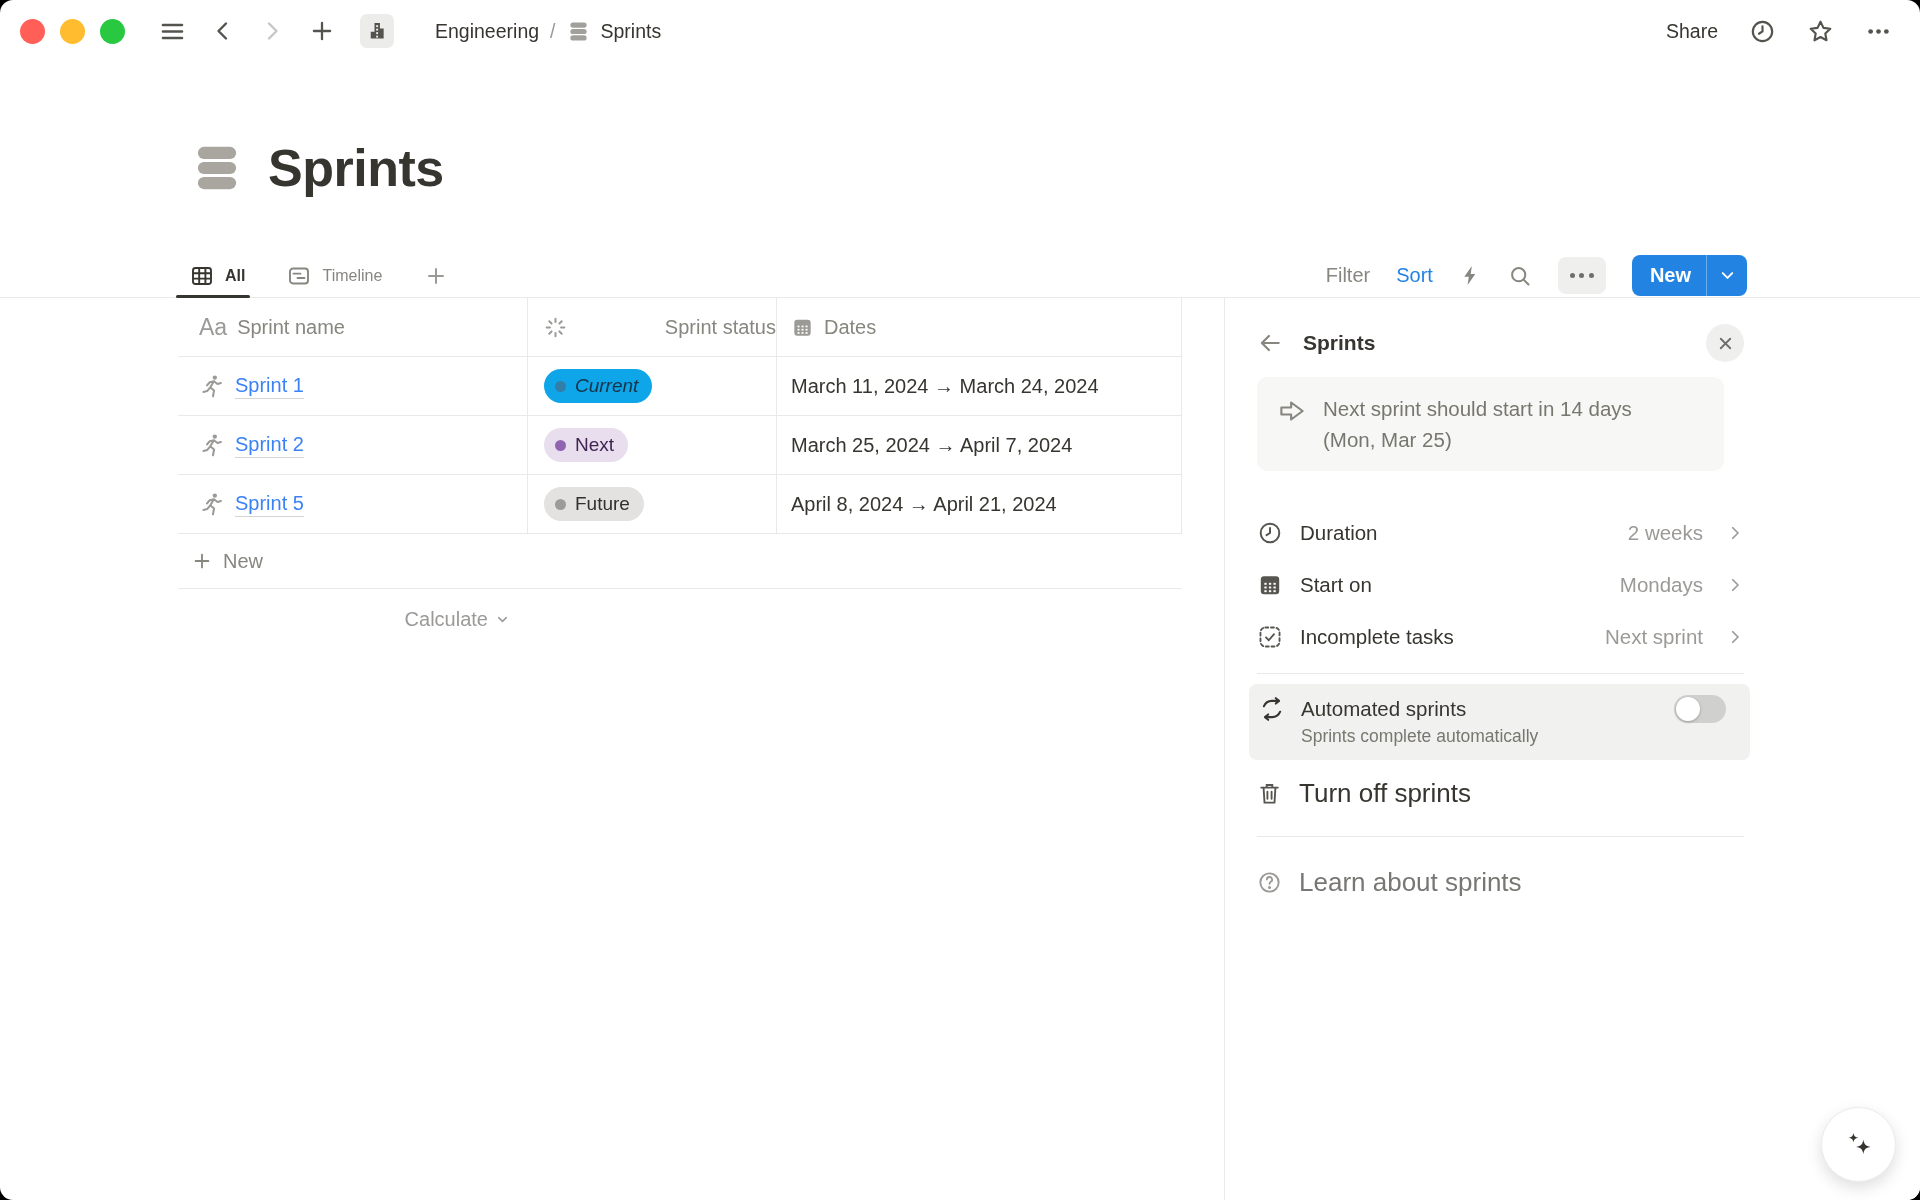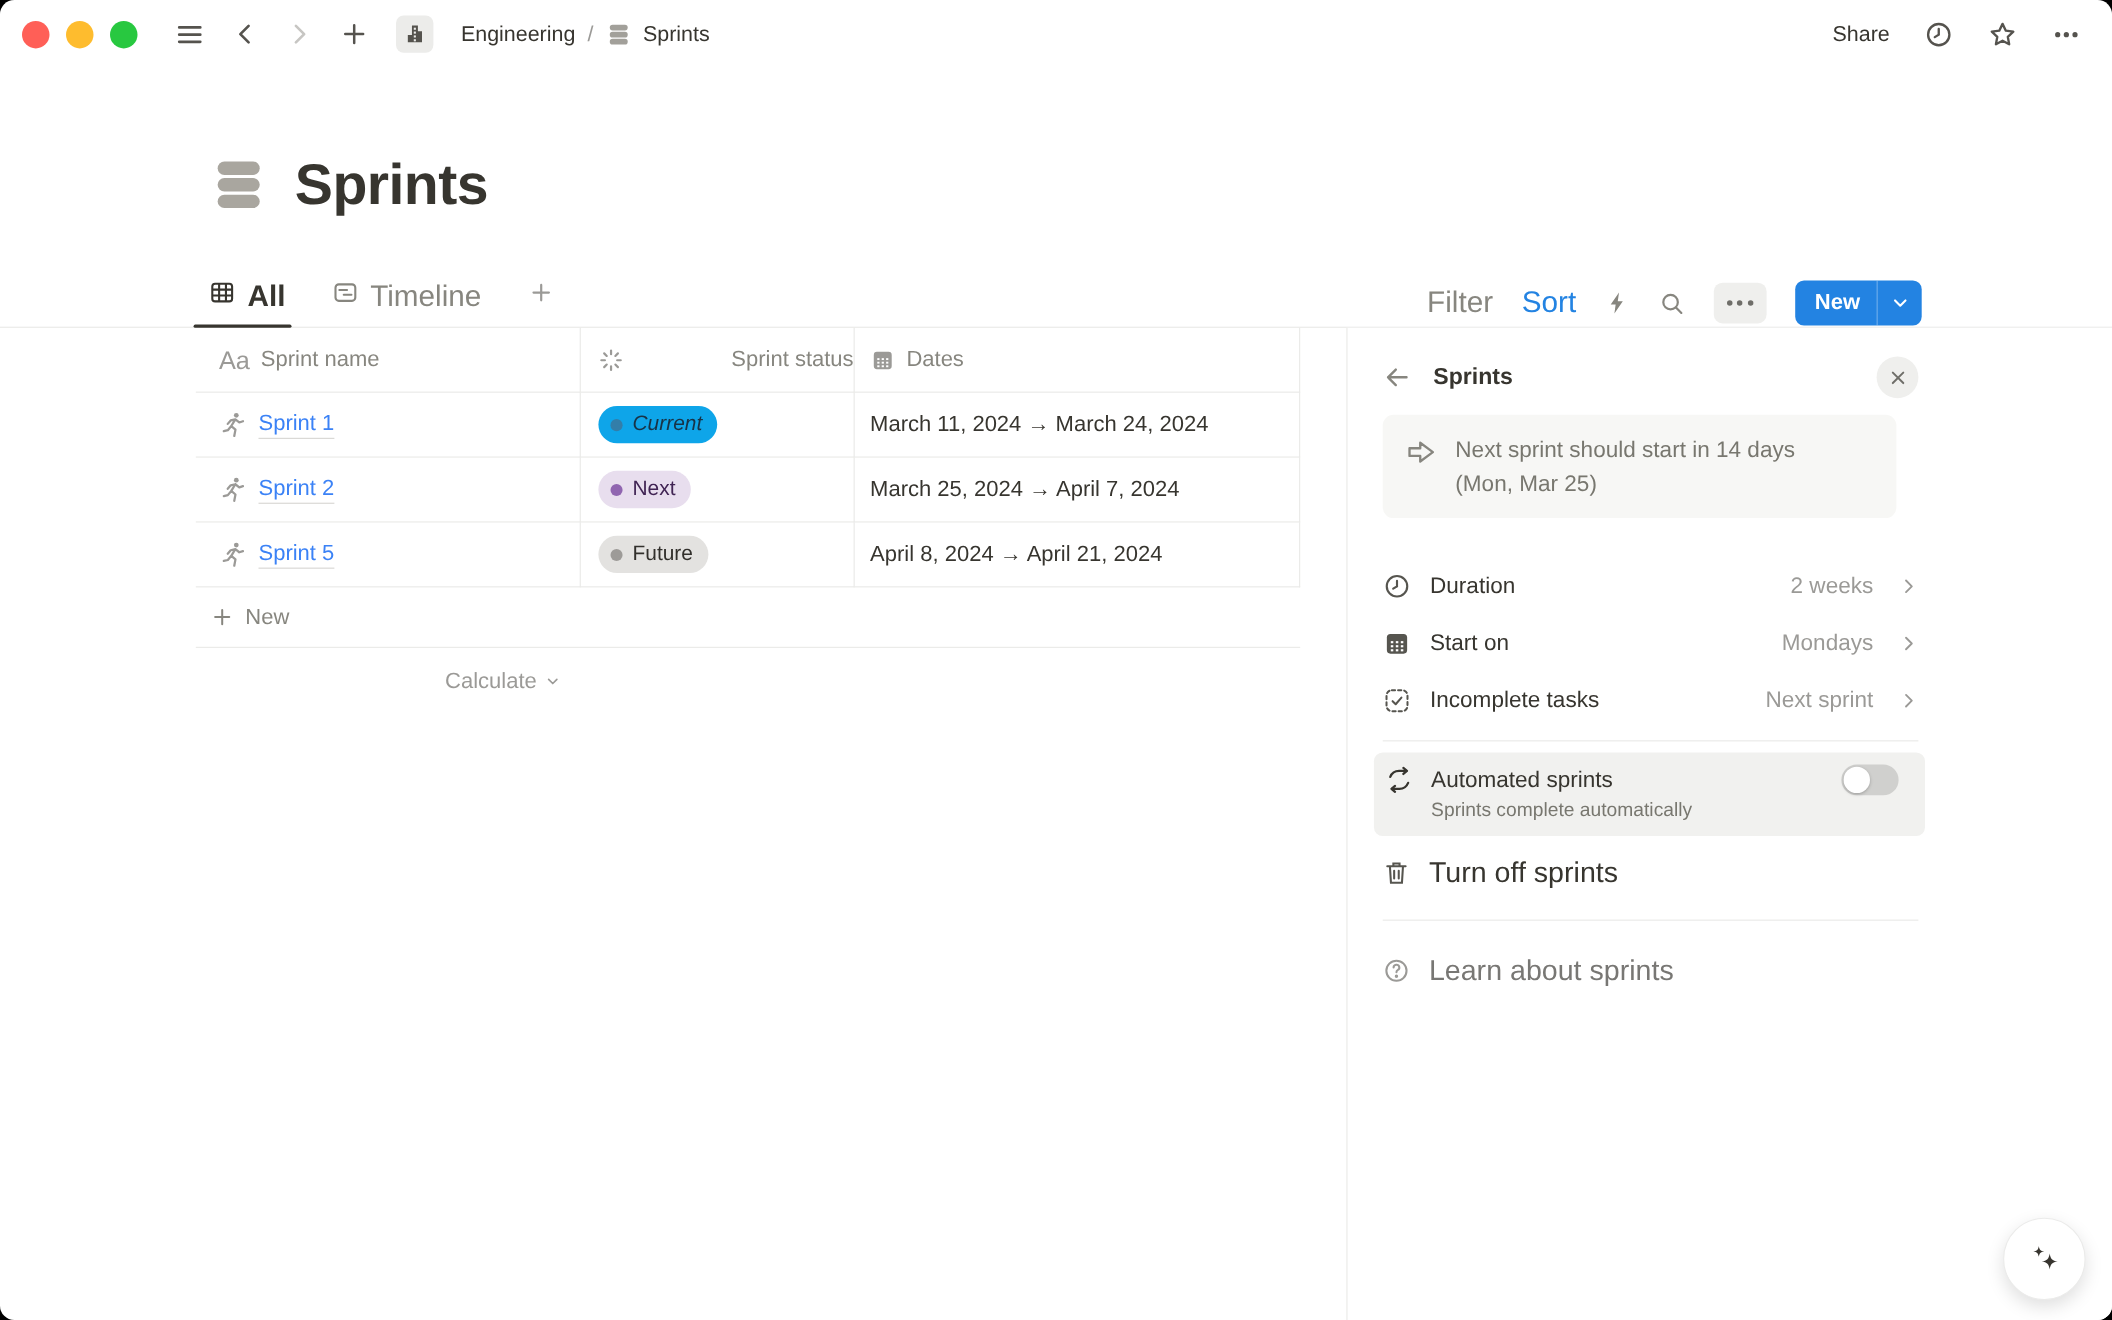--- a/index.html
+++ b/index.html
@@ -12,40 +12,40 @@
   svg{display:block;}
 
   
   .topbar{position:absolute;top:0;left:0;right:0;height:62px;display:flex;align-items:center;padding:0 28px 0 20px;}
   .traffic{display:flex;gap:15px;margin-right:34px;}
   .light{width:25px;height:25px;border-radius:50%;}
   .tb-left{display:flex;align-items:center;gap:25px;}
   .tb-icon{color:#55534e;display:flex;align-items:center;justify-content:center;cursor:default;}
   .tb-icon.dim{color:#c7c6c3;}
   .crumchip{width:34px;height:34px;border-radius:7px;background:#ececea;display:flex;align-items:center;justify-content:center;color:#55534e;}
-  .crumb{display:flex;align-items:center;gap:11px;font-size:19.5px;}
+  .crumb{display:flex;align-items:center;gap:11px;font-size:19.5px;margin-left:16px;}
   .crumb .sep{color:#9b9a97;}
   .db-ic{color:#a2a09a;}
   .tb-right{margin-left:auto;display:flex;align-items:center;gap:31px;color:#5f5e5b;}
   .share{font-size:19.5px;color:#37352f;}
 
   
   .title-block{position:absolute;left:190px;top:138px;display:flex;align-items:center;gap:24px;}
   .title-icon{color:#a9a69f;}
   .page-title{font-size:52px;font-weight:700;letter-spacing:-.5px;}
 
   
   .viewbar{position:absolute;top:254px;left:0;right:0;height:44px;border-bottom:1px solid #e9e9e7;display:flex;align-items:center;}
   .tabs{display:flex;align-items:center;gap:42px;margin-left:190px;height:100%;}
-  .tab{position:relative;display:flex;gap:11px;font-size:27px;height:100%;color:#87867f;}
+  .tab{position:relative;display:flex;align-items:center;gap:11px;font-size:16px;height:100%;color:#87867f;}
   .tab.active{color:#37352f;font-weight:600;}
   .tab.active::after{content:"";position:absolute;left:-14px;right:-5px;bottom:-1px;height:3.5px;background:#37352f;border-radius:2px;}
   .tab-plus{color:#9b9a97;}
   .view-actions{margin-left:auto;display:flex;align-items:center;gap:26px;margin-right:173px;}
-  .va-text{font-size:27px;color:#87867f;}
+  .va-text{font-size:20px;color:#87867f;}
   .va-text.blue{color:#2383e2;}
   .va-icon{color:#87867f;}
   .dots-chip{width:48px;height:37px;border-radius:8px;background:#efefed;display:flex;align-items:center;justify-content:center;gap:4.5px;}
   .dots-chip i{width:5px;height:5px;border-radius:50%;background:#6f6e69;}
   .new-btn{display:flex;align-items:stretch;background:#2383e2;color:#fff;border-radius:8px;height:41px;overflow:hidden;}
   .nb-label{display:flex;align-items:center;padding:0 15px 0 18px;font-size:20px;font-weight:600;}
   .nb-div{width:1px;background:rgba(255,255,255,.35);}
   .nb-chev{width:40px;display:flex;align-items:center;justify-content:center;}
 
   

